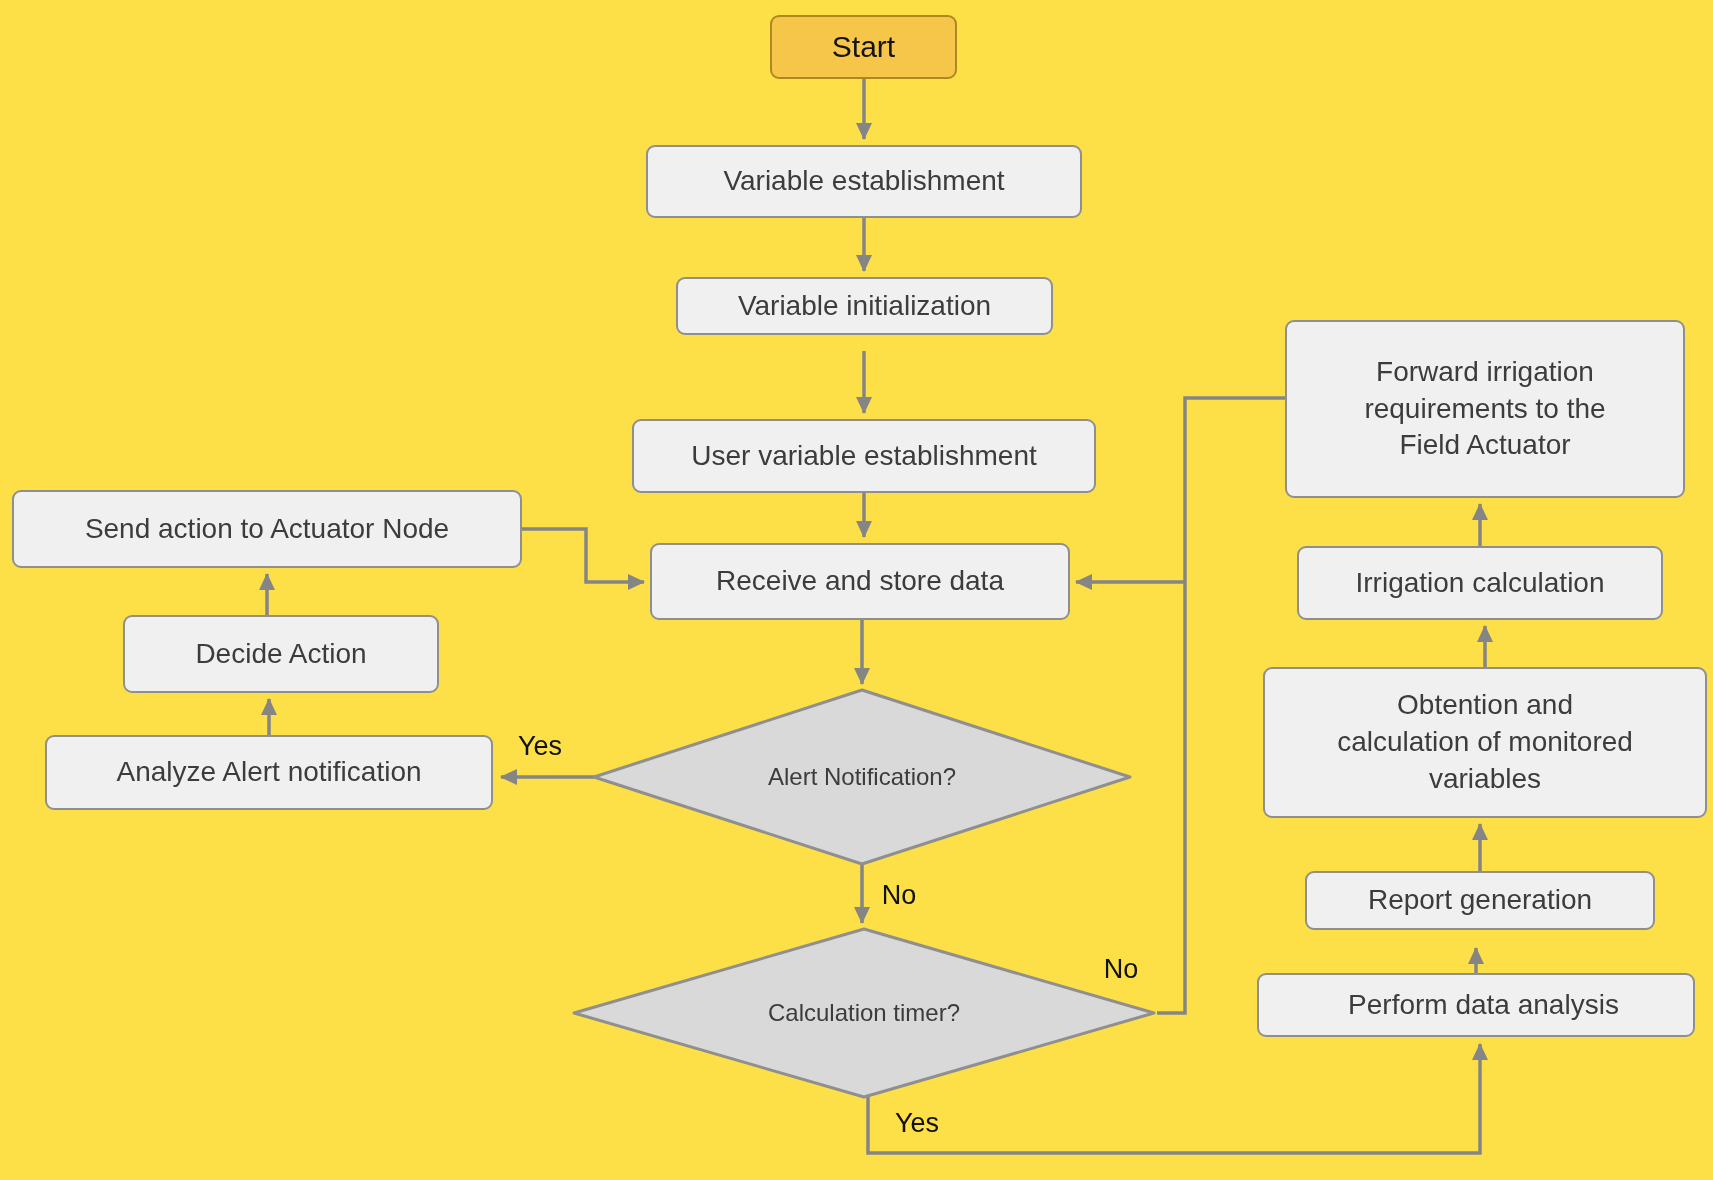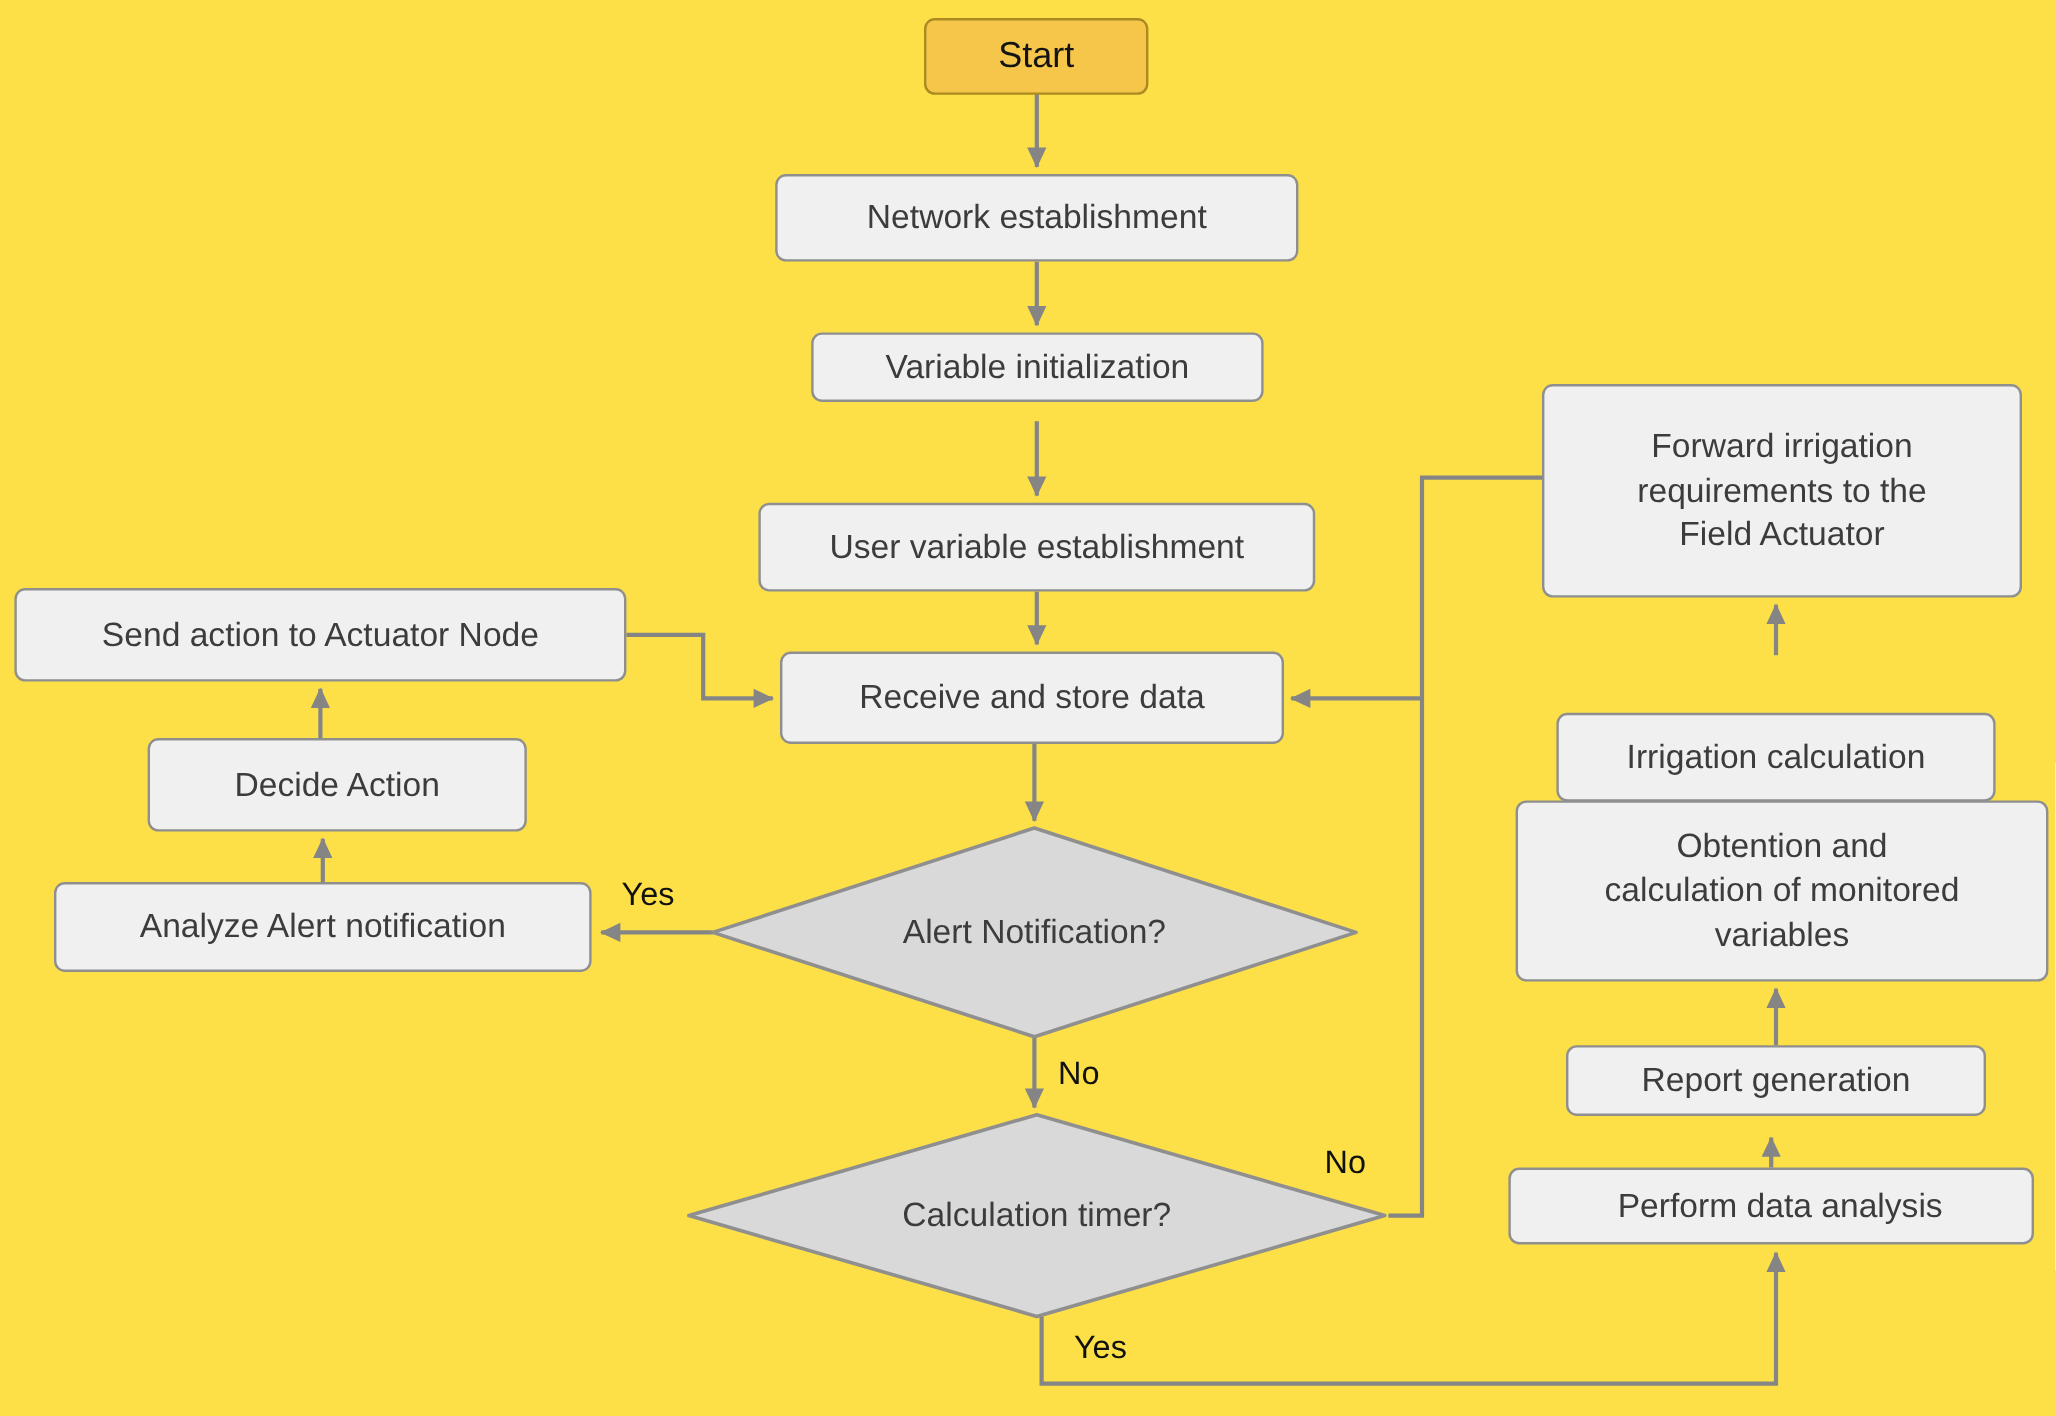--- a/index.html
+++ b/index.html
@@ -39,21 +39,21 @@
     background:var(--start-fill);
     border-color:var(--start-border);
     color:#141414;
     font-size:30px;
   }
   .diamond-label{
     position:absolute;
     display:flex;align-items:center;justify-content:center;
     text-align:center;
     color:var(--text);
-    font-size:28px;
+    font-size:24px;
     pointer-events:none;
   }
   .edge-label{
     position:absolute;
     transform:translate(-50%,-50%);
     color:var(--label-text);
     font-size:27px;
     font-weight:400;
   }
 </style>
@@ -92,21 +92,21 @@
     <polyline points="1480,871 1480,824" fill="none" stroke="var(--connector)" stroke-width="3.5" marker-end="url(#arrow)"></polyline>
     <polyline points="1485,667 1485,626" fill="none" stroke="var(--connector)" stroke-width="3.5" marker-end="url(#arrow)"></polyline>
     <polyline points="1480,546 1480,504" fill="none" stroke="var(--connector)" stroke-width="3.5" marker-end="url(#arrow)"></polyline>
 
     <polygon points="594,777 862,690 1130,777 862,864" fill="var(--decision-fill)" stroke="var(--process-border)" stroke-width="3" stroke-linejoin="round"></polygon>
     <polygon points="574,1013 864,929 1154,1013 864,1097" fill="var(--decision-fill)" stroke="var(--process-border)" stroke-width="3" stroke-linejoin="round"></polygon>
   </svg>
 
   <div class="node start" style="left:770px;top:15px;width:187px;height:64px;">Start</div>
 
-  <div class="node" style="left:646px;top:145px;width:436px;height:73px;">Network establishment</div>
+  <div class="node" style="left:646px;top:145px;width:436px;height:73px;">Variable establishment</div>
 
   <div class="node" style="left:676px;top:277px;width:377px;height:58px;">Variable initialization</div>
 
   <div class="node" style="left:632px;top:419px;width:464px;height:74px;">User variable establishment</div>
 
   <div class="node" style="left:650px;top:543px;width:420px;height:77px;">Receive and store data</div>
 
   <div class="diamond-label" style="left:662px;top:747px;width:400px;height:60px;">Alert Notification?</div>
 
   <div class="diamond-label" style="left:664px;top:983px;width:400px;height:60px;">Calculation timer?</div>
@@ -114,21 +114,21 @@
   <div class="node" style="left:12px;top:490px;width:510px;height:78px;">Send action to Actuator Node</div>
 
   <div class="node" style="left:123px;top:615px;width:316px;height:78px;">Decide Action</div>
 
   <div class="node" style="left:45px;top:735px;width:448px;height:75px;">Analyze Alert notification</div>
 
   <div class="node" style="left:1285px;top:320px;width:400px;height:178px;">Forward irrigation
 requirements to the
 Field Actuator</div>
 
-  <div class="node" style="left:1297px;top:546px;width:366px;height:74px;margin-top:48px;">Irrigation calculation</div>
+  <div class="node" style="left:1297px;top:546px;width:366px;height:74px;">Irrigation calculation</div>
 
   <div class="node" style="left:1263px;top:667px;width:444px;height:151px;">Obtention and
 calculation of monitored
 variables</div>
 
   <div class="node" style="left:1305px;top:871px;width:350px;height:59px;">Report generation</div>
 
   <div class="node" style="left:1257px;top:973px;width:438px;height:64px;padding-left:25px;">Perform data analysis</div>
 
   <div class="edge-label" style="left:540px;top:746px;">Yes</div>

